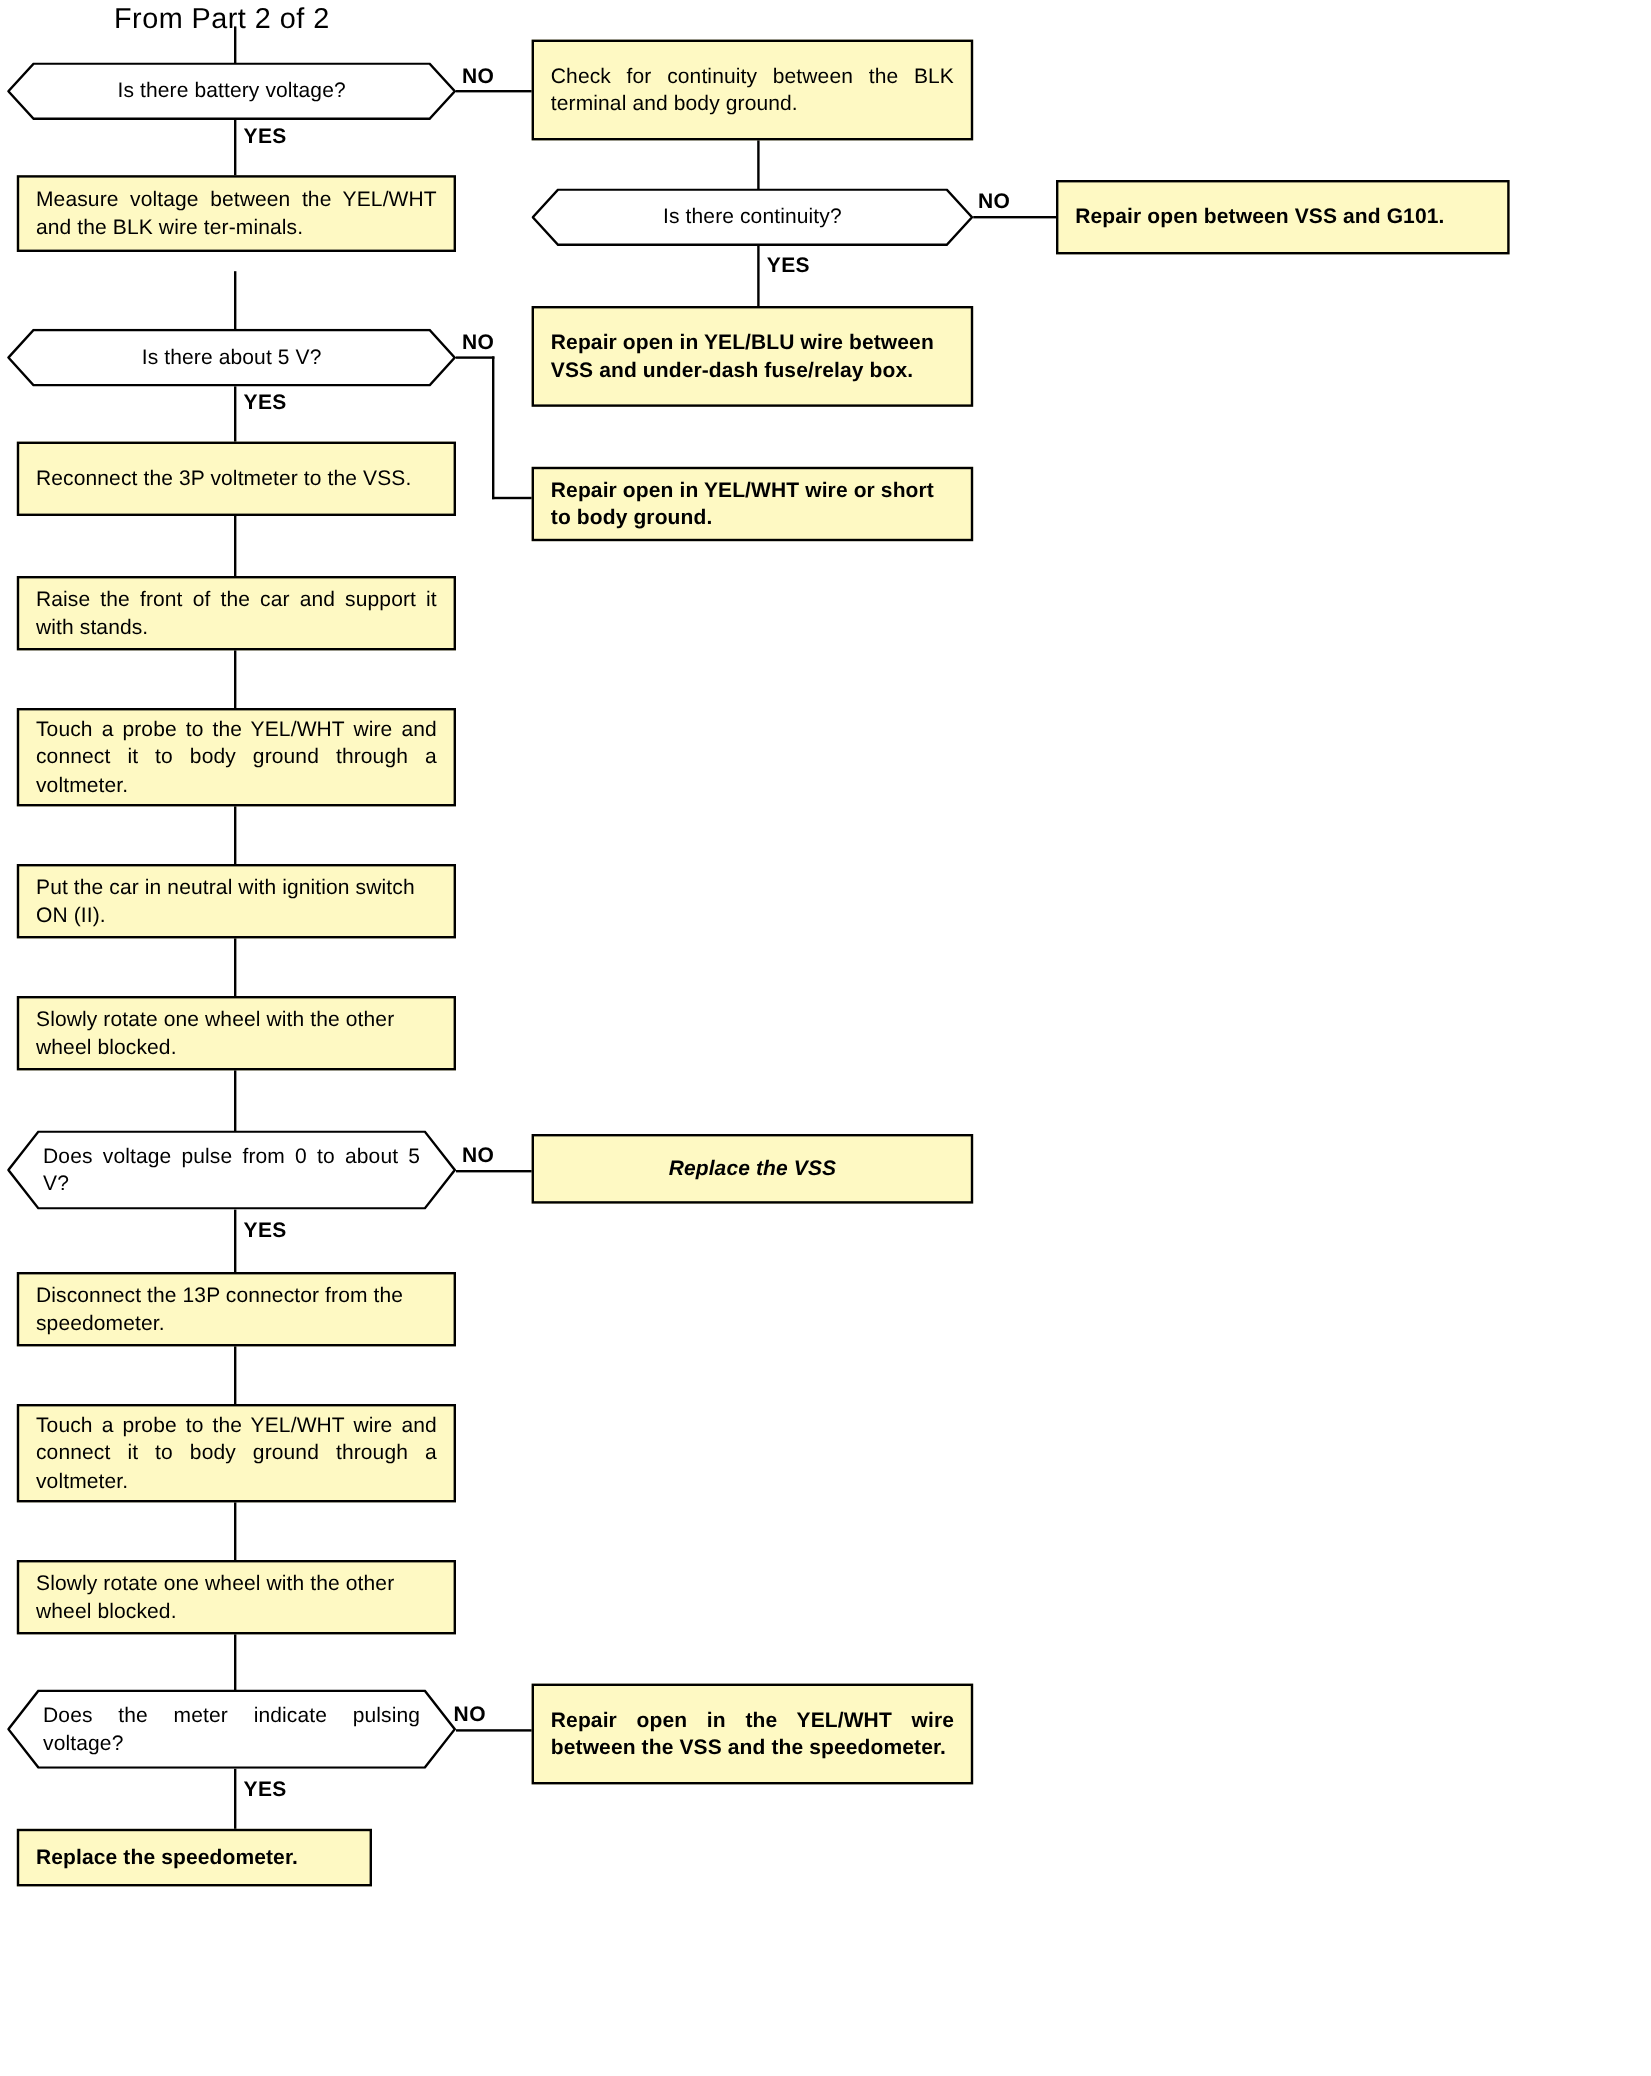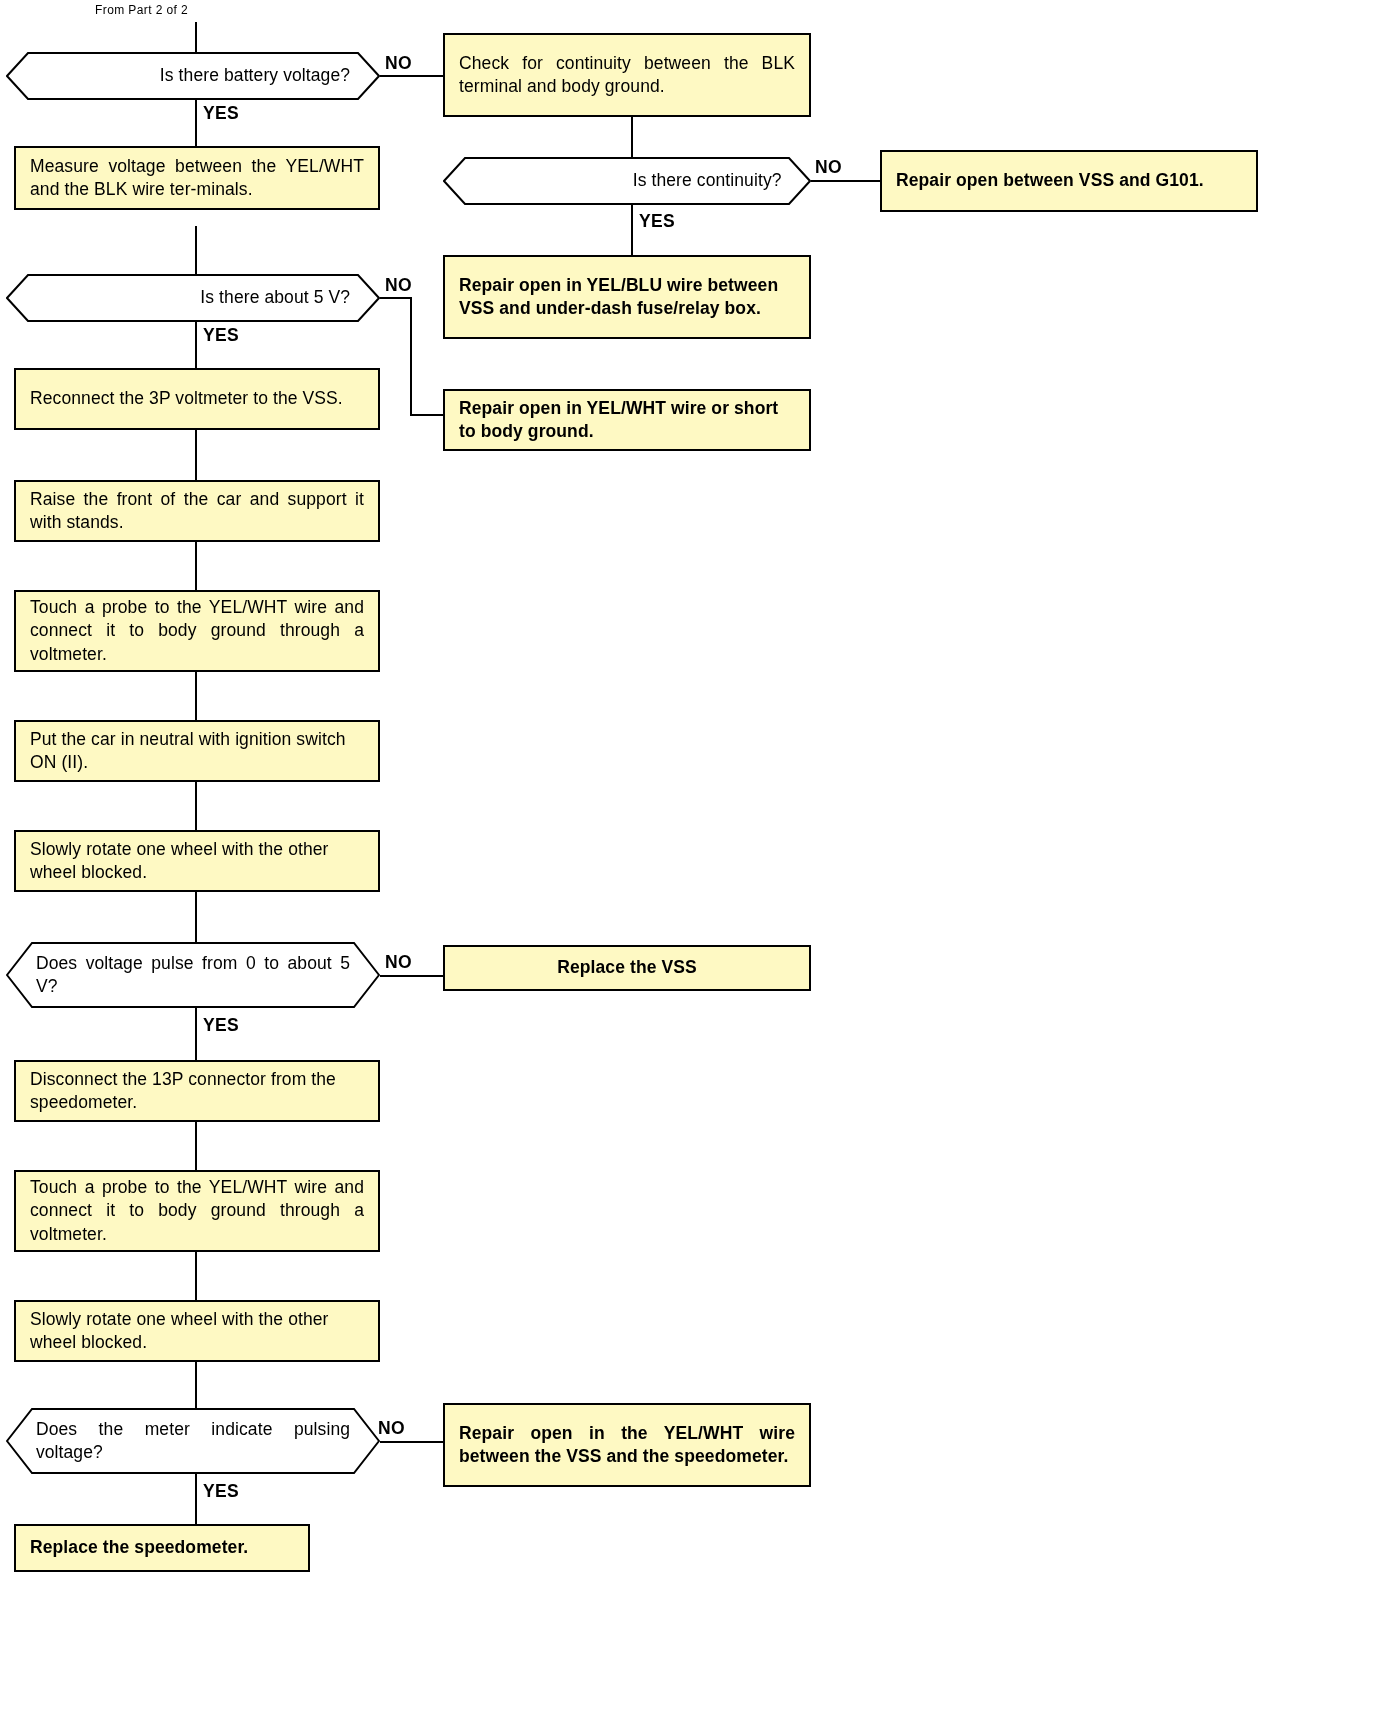--- a/index.html
+++ b/index.html
@@ -63,21 +63,21 @@
     right: 8%;
     top: 0;
     bottom: 0;
     display: flex;
     align-items: center;
     font-size: 17.5px;
     line-height: 1.34;
     letter-spacing: 0.1px;
   }
   .hex .txt span { width: 100%; }
-  .hex.center .txt span { text-align: right; }
+  .hex.center .txt span { text-align: center; }
   .hex.just .txt span { text-align: justify; text-align-last: left; }
 
   
   .vline {
     position: absolute;
     width: 0;
     border-left: 2px solid #000;
   }
   .hline {
     position: absolute;
@@ -89,21 +89,21 @@
     position: absolute;
     font-size: 17.5px;
     line-height: 1;
     letter-spacing: 0.3px;
     white-space: nowrap;
     font-weight: bold;
   }
 
   .title-label {
     position: absolute;
-    font-size: 12px;
+    font-size: 24px;
     line-height: 1;
     white-space: nowrap;
     letter-spacing: 0.4px;
   }
 </style>
 </head>
 <body>
 
 <div id="chart">
 
@@ -239,21 +239,21 @@
   </div>
 
   <div class="node pbox bold" style="left:443px; top:255px; width:368px; height:84px;">
     <div class="txt"><span>Repair open in YEL/BLU wire between VSS and under-dash fuse/relay box.</span></div>
   </div>
 
   <div class="node pbox bold" style="left:443px; top:389px; width:368px; height:62px;">
     <div class="txt"><span>Repair open in YEL/WHT wire or short to body ground.</span></div>
   </div>
 
-  <div class="node pbox bold center" style="left:443px; top:945px; width:368px; height:46px;">
+  <div class="node pbox bold center" style="left:443px; top:945px; width:368px; height:58px;font-style:italic;">
     <div class="txt"><span>Replace  the  VSS</span></div>
   </div>
 
   <div class="node pbox bold just" style="left:443px; top:1403px; width:368px; height:84px;">
     <div class="txt"><span>Repair open in the YEL/WHT wire between the VSS and the speedometer.</span></div>
   </div>
 
 </div>
 
 </body></html>

